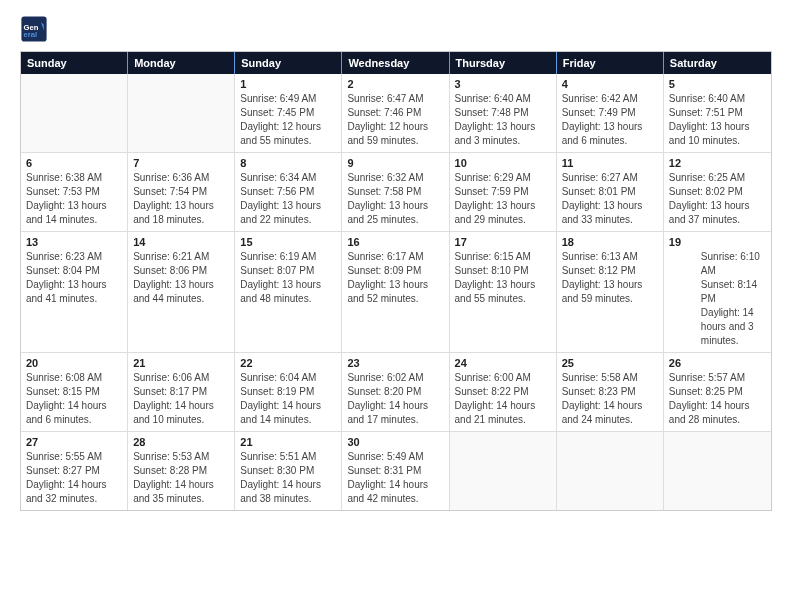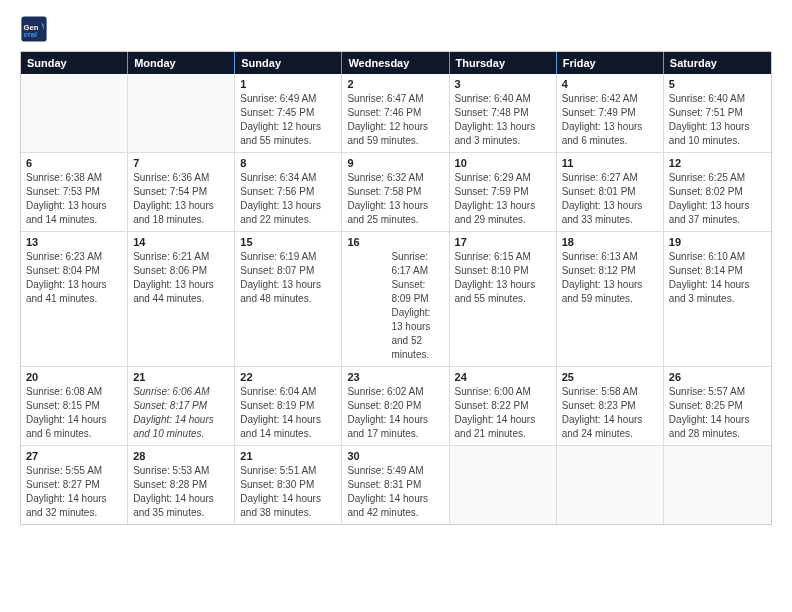--- a/index.html
+++ b/index.html
@@ -231,53 +231,53 @@
 Daylight: 13 hours and 44 minutes.</div>
           </div>
           <div class="cal-cell">
             <div class="day-number">15</div>
             <div class="cell-info" style="white-space: pre-wrap;">Sunrise: 6:19 AM
 Sunset: 8:07 PM
 Daylight: 13 hours and 48 minutes.</div>
           </div>
           <div class="cal-cell">
             <div class="day-number">16</div>
-            <div class="cell-info" style="white-space: pre-wrap; margin-left: 44px;">Sunrise: 6:17 AM
+            <div class="cell-info" style="white-space: pre-wrap;">Sunrise: 6:17 AM
 Sunset: 8:09 PM
 Daylight: 13 hours and 52 minutes.</div>
           </div>
           <div class="cal-cell">
             <div class="day-number">17</div>
             <div class="cell-info" style="white-space: pre-wrap;">Sunrise: 6:15 AM
 Sunset: 8:10 PM
 Daylight: 13 hours and 55 minutes.</div>
           </div>
           <div class="cal-cell">
             <div class="day-number">18</div>
             <div class="cell-info" style="white-space: pre-wrap;">Sunrise: 6:13 AM
 Sunset: 8:12 PM
 Daylight: 13 hours and 59 minutes.</div>
           </div>
           <div class="cal-cell">
             <div class="day-number">19</div>
-            <div class="cell-info" style="white-space: pre-wrap;">Sunrise: 6:10 AM
+            <div class="cell-info" style="white-space: pre-wrap; margin-left: 32px;">Sunrise: 6:10 AM
 Sunset: 8:14 PM
 Daylight: 14 hours and 3 minutes.</div>
           </div>
         </div>
         <div class="cal-row">
           <div class="cal-cell">
             <div class="day-number">20</div>
             <div class="cell-info" style="white-space: pre-wrap;">Sunrise: 6:08 AM
 Sunset: 8:15 PM
 Daylight: 14 hours and 6 minutes.</div>
           </div>
           <div class="cal-cell">
             <div class="day-number">21</div>
-            <div class="cell-info" style="white-space: pre-wrap; font-style: italic;">Sunrise: 6:06 AM
+            <div class="cell-info" style="white-space: pre-wrap;">Sunrise: 6:06 AM
 Sunset: 8:17 PM
 Daylight: 14 hours and 10 minutes.</div>
           </div>
           <div class="cal-cell">
             <div class="day-number">22</div>
             <div class="cell-info" style="white-space: pre-wrap;">Sunrise: 6:04 AM
 Sunset: 8:19 PM
 Daylight: 14 hours and 14 minutes.</div>
           </div>
           <div class="cal-cell">

